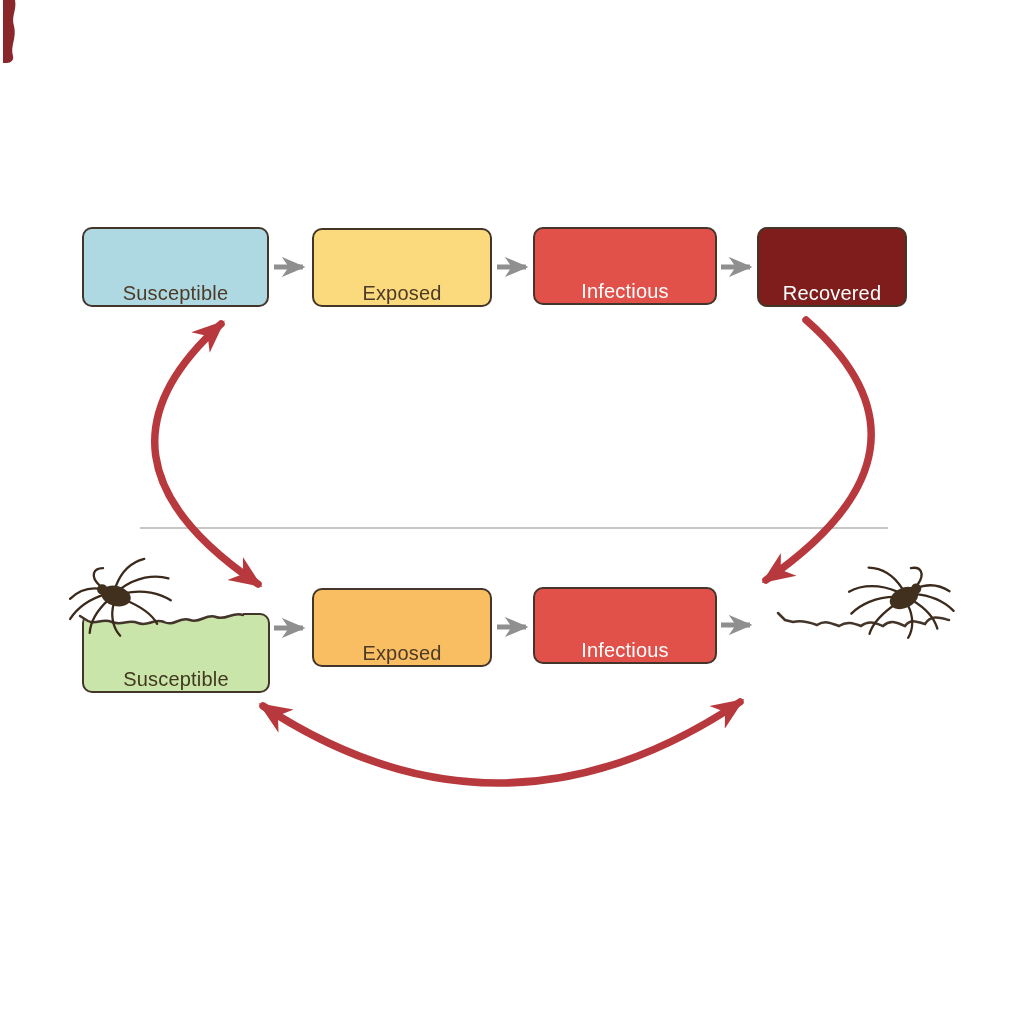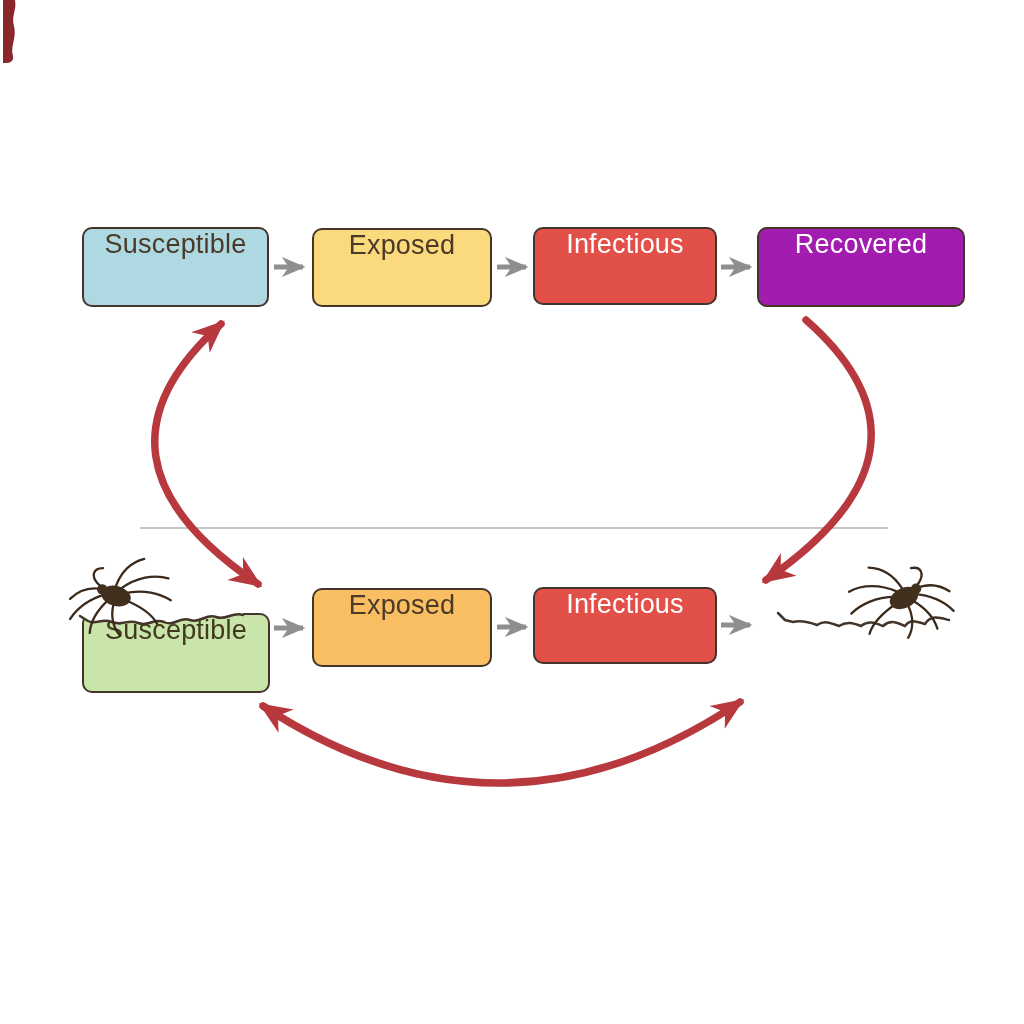--- a/index.html
+++ b/index.html
@@ -8,22 +8,22 @@
     width:1024px;height:1024px;
     background:#ffffff;
     overflow:hidden;
     font-family:"Liberation Sans", sans-serif;
   }
   .box{
     position:absolute;
     box-sizing:border-box;
     border:2.5px solid #44352a;
     border-radius:10px;
-    display:flex;align-items:flex-start;justify-content:center;
-    font-size:27px;
+    display:flex;align-items:flex-end;justify-content:center;
+    font-size:20px;
     letter-spacing:0.2px;
   }
   .box .lbl{white-space:nowrap;}
   .overlay{
     position:absolute;left:0;top:0;width:1024px;height:1024px;
     pointer-events:none;
   }
 </style>
 </head>
 <body>
@@ -32,21 +32,21 @@
 
   <div class="box" style="left: 82px; top: 227px; width: 187px; height: 80px; background: rgb(174, 217, 226); color: rgb(76, 58, 40); border-color: rgb(68, 53, 42);">
     <span class="lbl">Susceptible</span>
   </div>
   <div class="box" style="left: 312px; top: 228px; width: 180px; height: 79px; background: rgb(251, 217, 125); color: rgb(76, 58, 40); border-color: rgb(68, 53, 42);">
     <span class="lbl">Exposed</span>
   </div>
   <div class="box" style="left: 533px; top: 227px; width: 184px; height: 78px; background: rgb(226, 80, 74); color: rgb(255, 255, 255); border-color: rgb(68, 53, 42);">
     <span class="lbl">Infectious</span>
   </div>
-  <div class="box" style="left: 757px; top: 227px; width: 208px; height: 80px; background: #a21caf; color: rgb(255, 255, 255); border-color: rgb(68, 53, 42);">
+  <div class="box" style="left: 757px; top: 227px; width: 150px; height: 80px; background: #7f1d1d; color: rgb(255, 255, 255); border-color: rgb(68, 53, 42);">
     <span class="lbl">Recovered</span>
   </div>
 
   <div class="box" style="left: 82px; top: 613px; width: 188px; height: 80px; background: rgb(201, 229, 169); color: rgb(65, 57, 31); border-color: rgb(68, 53, 42);">
     <span class="lbl">Susceptible</span>
   </div>
   <div class="box" style="left: 312px; top: 588px; width: 180px; height: 79px; background: rgb(249, 189, 98); color: rgb(76, 58, 40); border-color: rgb(68, 53, 42);">
     <span class="lbl">Exposed</span>
   </div>
   <div class="box" style="left: 533px; top: 587px; width: 184px; height: 77px; background: rgb(226, 80, 74); color: rgb(255, 255, 255); border-color: rgb(68, 53, 42);">

